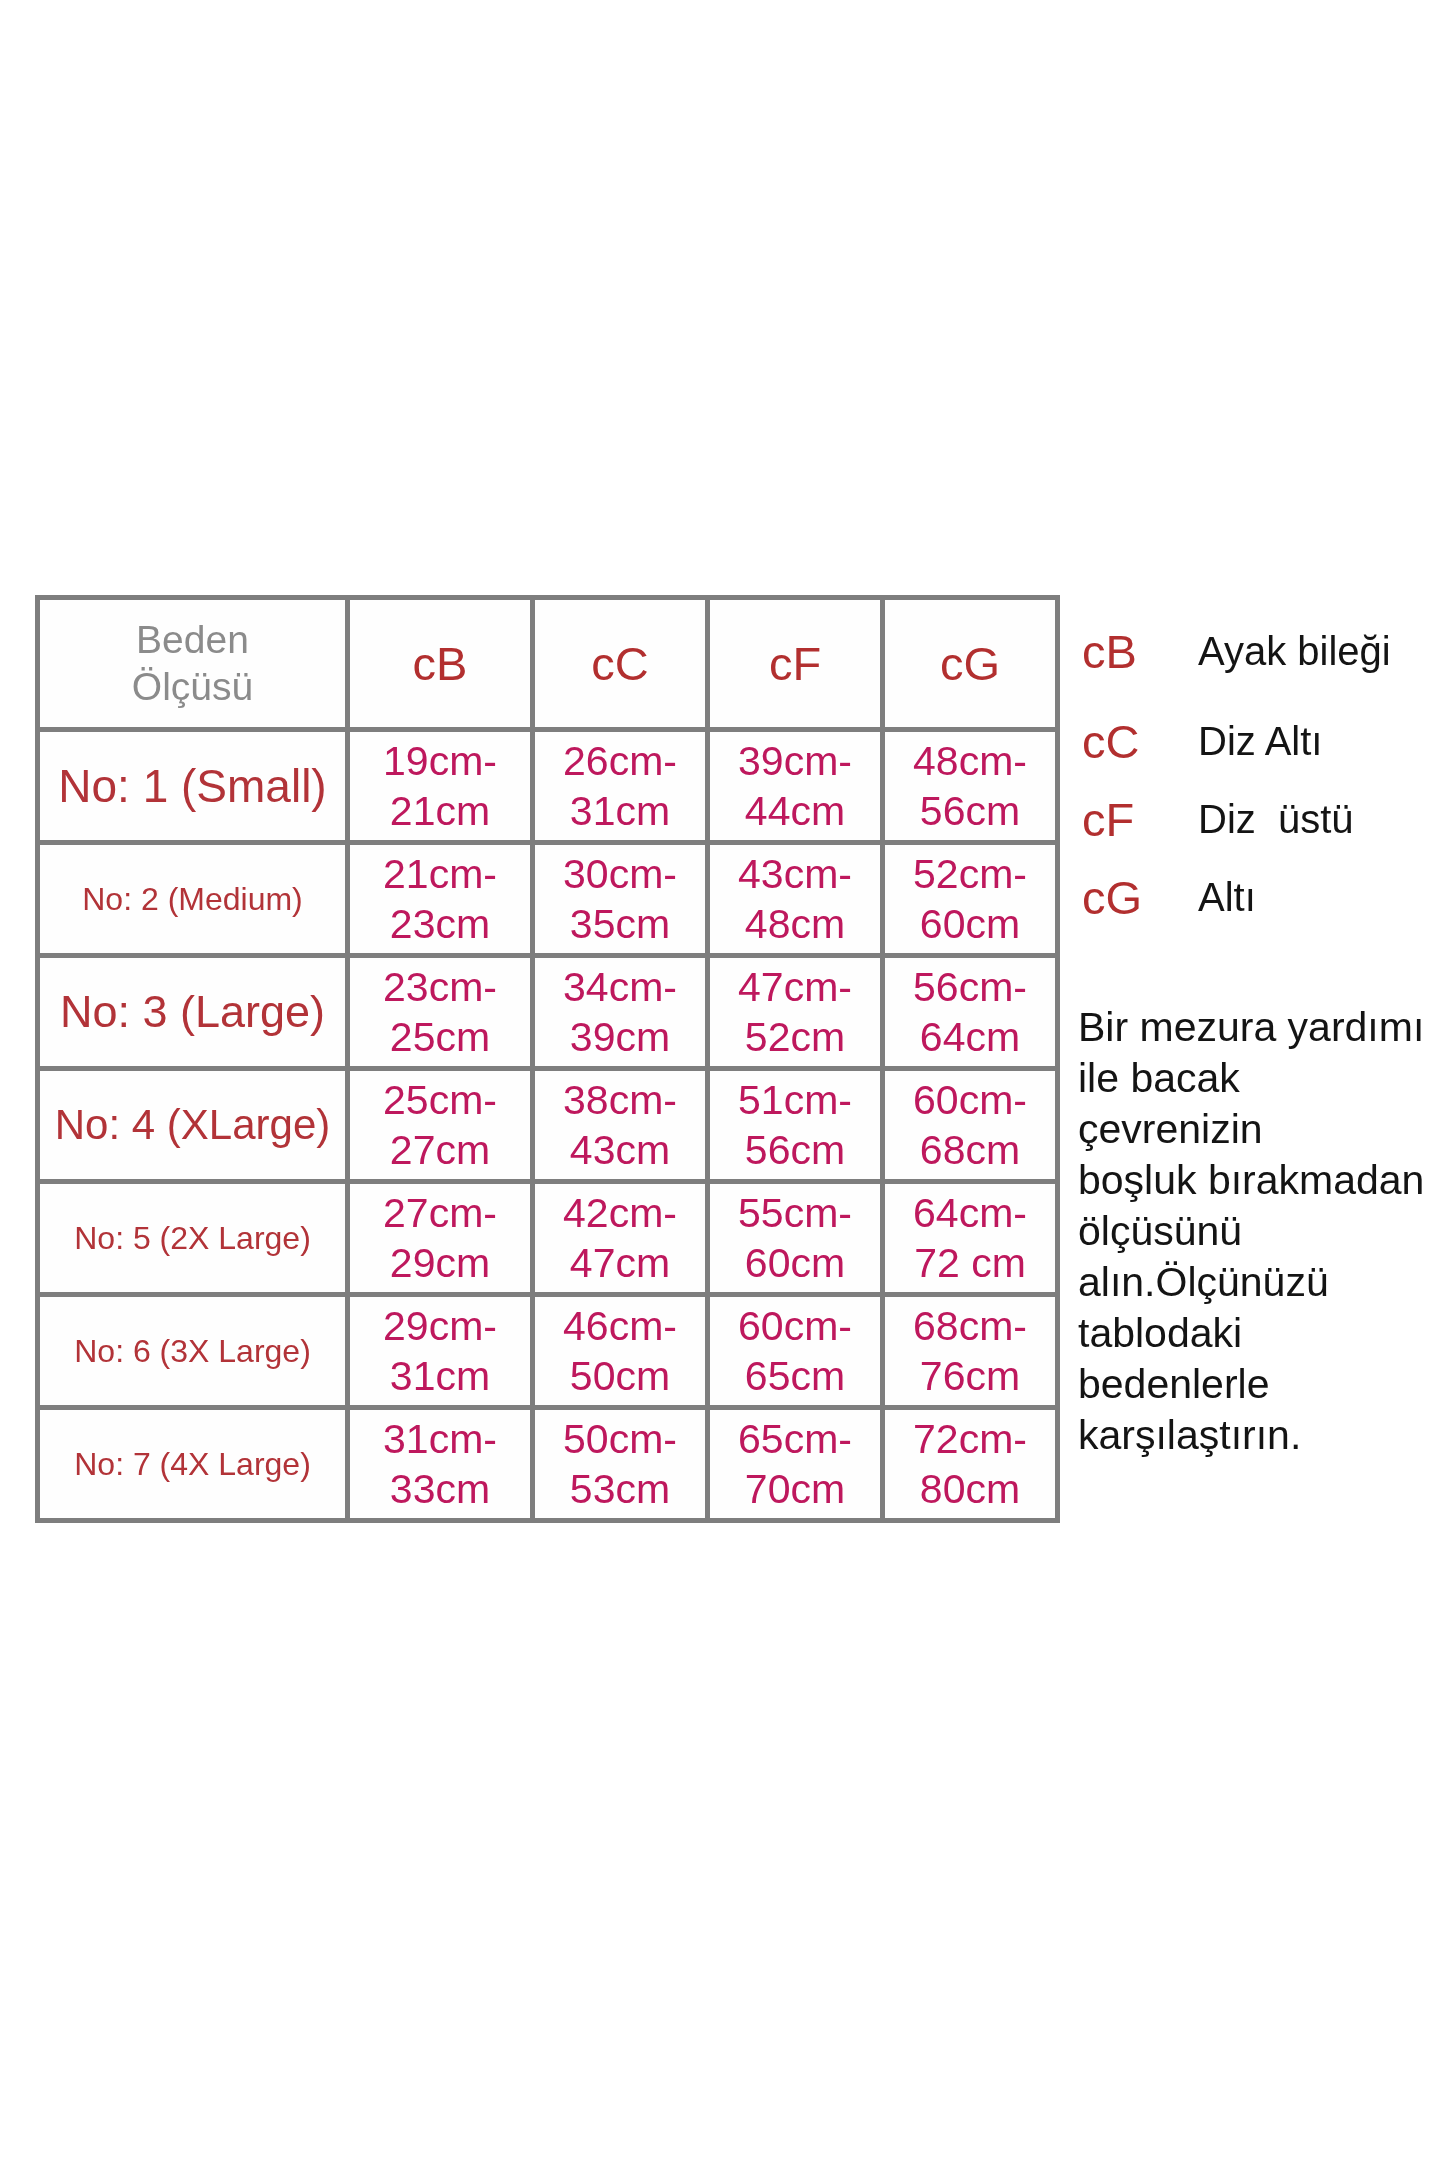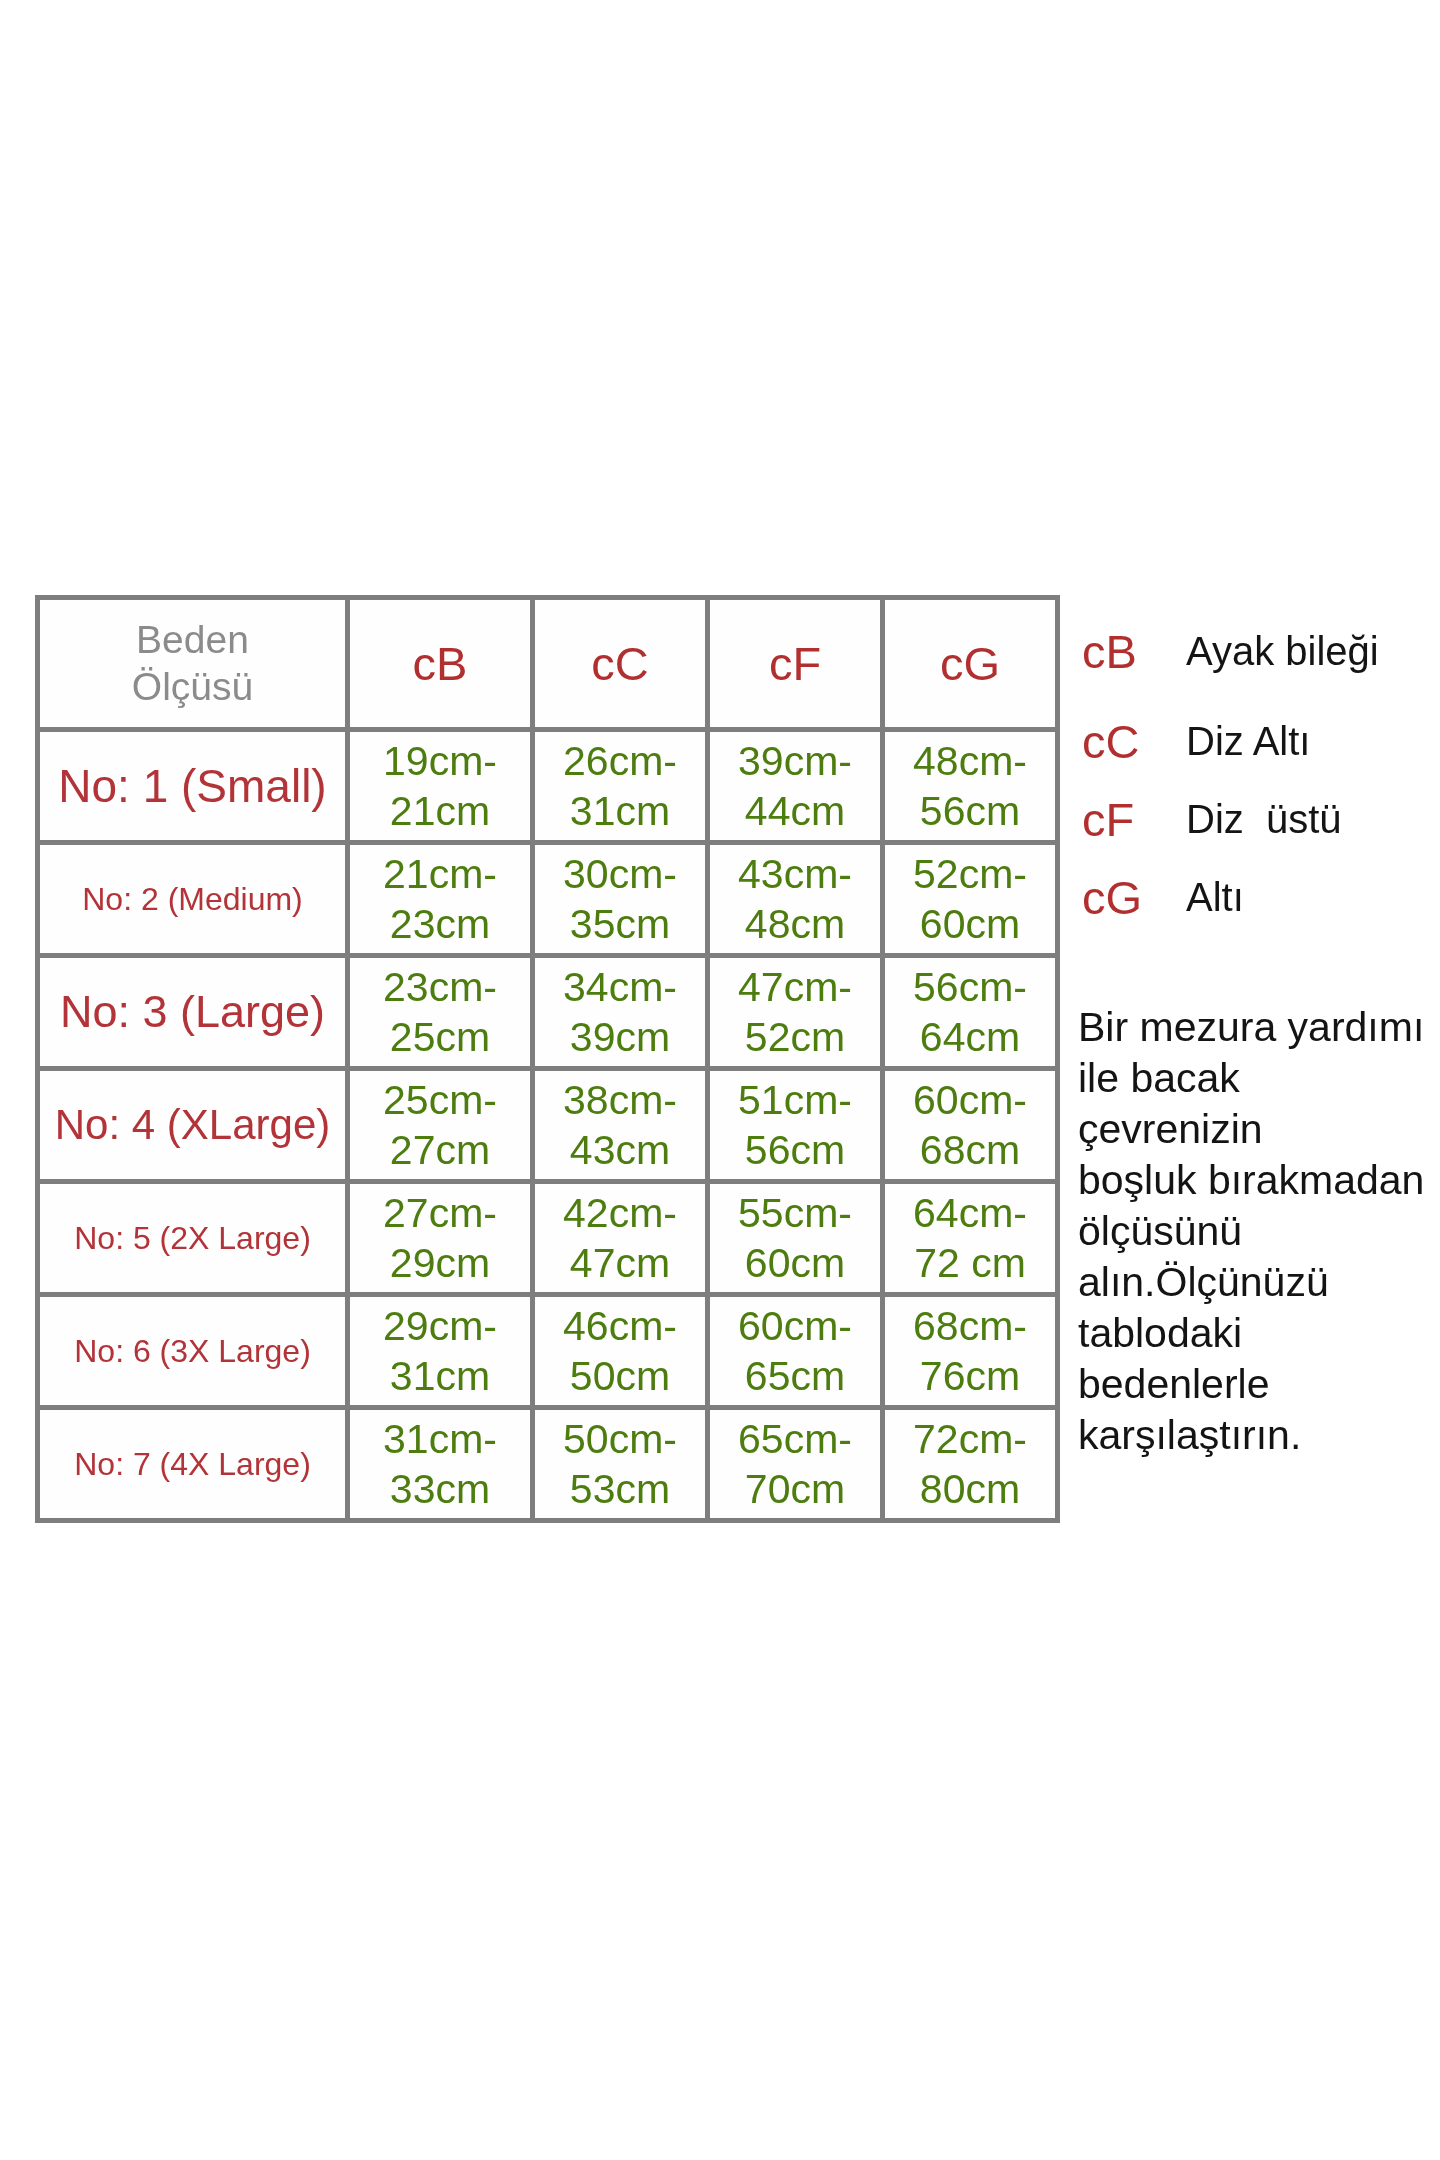--- a/index.html
+++ b/index.html
@@ -48,21 +48,21 @@
     font-weight: normal;
   }
   td.row-label {
     color: #b23338;
     font-size: 32px;
   }
   .size-table tbody tr:nth-child(1) td.row-label { font-size: 46px; }
   .size-table tbody tr:nth-child(3) td.row-label { font-size: 45px; }
   .size-table tbody tr:nth-child(4) td.row-label { font-size: 42px; }
   td.value {
-    color: #4d7c0f;
+    color: #be185d;
     font-size: 41px;
     line-height: 50px;
     white-space: pre-line;
   }
 
   
   .legend {
     position: absolute;
     left: 1082px;
     top: 625px;
@@ -78,20 +78,21 @@
   .legend-item:nth-child(2) { margin-top: 38px; }
   .legend-code {
     color: #b22f2f;
     font-size: 47px;
     min-width: 78px;
   }
   .legend-label {
     color: #141414;
     font-size: 40px;
     white-space: pre-wrap;
+    margin-left: 12px;
   }
 
   
   .note {
     position: absolute;
     left: 1078px;
     top: 1002px;
     width: 352px;
     color: #141414;
     font-size: 41px;

